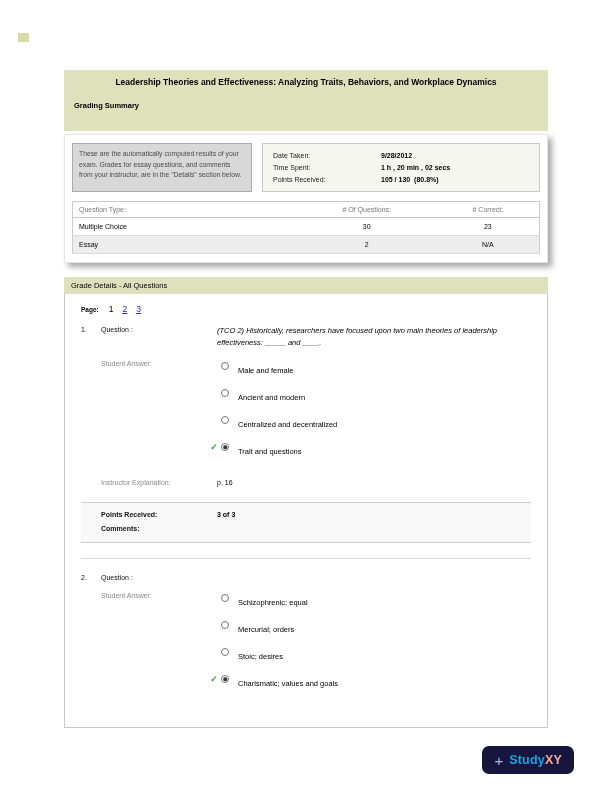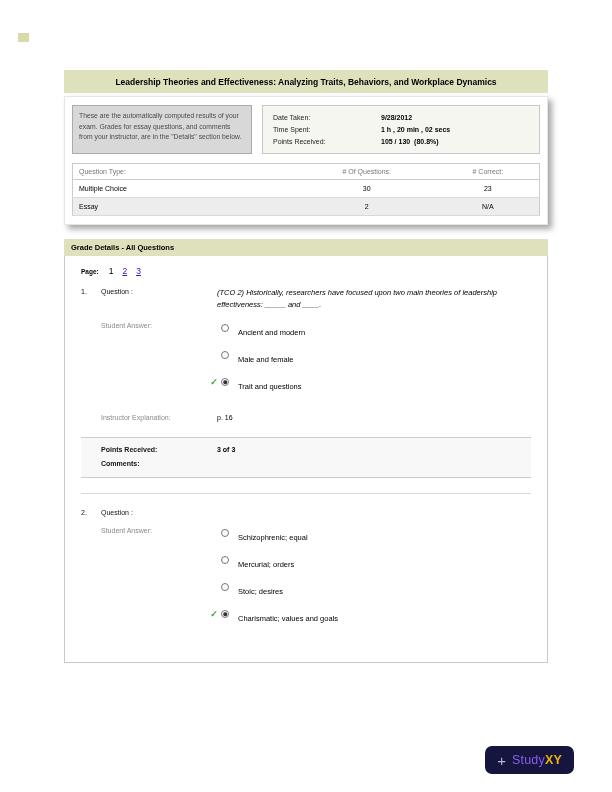--- a/index.html
+++ b/index.html
@@ -3,42 +3,42 @@
 <meta charset="utf-8">
 <style>
   *{box-sizing:border-box;margin:0;padding:0;}
   html,body{width:612px;height:792px;}
   body{background:#ffffff;font-family:"Liberation Sans",sans-serif;position:relative;overflow:hidden;color:#000;}
 
   .corner-mark{position:absolute;left:18px;top:33px;width:11px;height:9px;background:#d9daa9;}
 
   .doc{position:absolute;left:64px;top:70px;width:484px;}
 
-  .banner{background:#dfe0bc;padding:6px 10px 5px;}
+  .banner{background:#dfe0bc;padding:6px 10px 21px;}
   .banner-title{font-size:8.5px;font-weight:bold;text-align:center;line-height:1.45;}
   .banner-heading{font-size:7.5px;font-weight:bold;margin-top:13px;}
 
   .summary-card{background:#fff;box-shadow:4px 4px 6px rgba(0,0,0,0.35);border:1px solid #e6e6e6;padding:8px 7px;margin-top:3px;}
   .summary-top{display:flex;}
   .instructions{width:180px;background:#d8d8d8;border:1px solid #ababab;color:#4a4a4a;font-size:6.8px;line-height:1.5;padding:5px 6px;}
   .info-panel{flex:1;margin-left:10px;border:1px solid #c9c9c9;background:#f6f6f0;padding:8px 10px;align-self:flex-start;}
   .info-row{display:flex;margin-bottom:5px;font-size:7px;}
   .info-row:last-child{margin-bottom:0;}
   .info-label{width:108px;color:#222;}
   .info-value{font-weight:bold;white-space:pre-wrap;}
 
   .qtable{width:100%;border-collapse:collapse;margin-top:9px;font-size:7px;border:1px solid #ccc;}
   .qtable th{color:#777;font-weight:normal;padding:4px 6px;border-bottom:1px solid #ccc;}
   .qtable td{padding:5px 6px;border-bottom:1px solid #d9d9d9;}
   .qtable th:first-child,.qtable td:first-child{text-align:left;width:48%;}
   .qtable th:nth-child(2),.qtable td:nth-child(2){text-align:center;width:30%;}
   .qtable th:nth-child(3),.qtable td:nth-child(3){text-align:center;width:22%;}
   .row-alt td{background:#ededed;}
 
-  .details-bar{margin-top:14px;background:#dfe0bc;font-size:7.5px;font-weight:bold;padding:4px 7px;}
+  .details-bar{margin-top:14px;background:#dfe0bc;font-size:7.5px;font-weight:normal;padding:4px 7px;}
   .details-panel{border:1px solid #c9c9c9;border-top:none;background:#fff;padding:10px 8px 16px 16px;}
 
   .page-nav{display:flex;align-items:baseline;margin-bottom:12px;}
   .pg-label{font-size:6.5px;font-weight:bold;margin-right:10px;}
   .page-current{font-size:8.5px;margin-right:9px;}
   .page-link{font-size:8.5px;color:#2323cc;text-decoration:underline;margin-right:9px;cursor:pointer;}
 
   .qrow{display:grid;grid-template-columns:20px 116px 1fr;margin-bottom:11px;font-size:7px;}
   .qnum{color:#111;}
   .qlabel{color:#111;}
@@ -56,32 +56,33 @@
   .points-box{margin:16px 8px 0 0;background:#f8f8f8;border-top:1px solid #ccc;border-bottom:1px solid #ccc;padding:8px 0 10px 4px;}
   .points-row{display:grid;grid-template-columns:16px 116px 1fr;font-size:7px;}
   .points-row .plabel{font-weight:bold;color:#111;}
   .points-row .pvalue{font-weight:bold;}
   .points-row.comments{margin-top:7px;}
 
   .q-divider{border-top:1px solid #d8d8d8;margin:15px 8px 15px 0;}
 
   .brand{position:absolute;right:38px;bottom:18px;height:28px;background:#15153d;border-radius:7px;display:flex;align-items:center;padding:0 12px;}
   .brand-plus{color:#b9b4e6;font-size:15px;font-weight:400;margin-right:6px;line-height:1;}
-  .brand-study{color:#8b5cf6;font-size:12.5px;font-weight:normal;letter-spacing:0.2px;}
-  .brand-xy{color:#eab308;font-size:12.5px;font-weight:bold;letter-spacing:0.2px;}
+  .brand-study{color:#0ea5e9;font-size:12.5px;font-weight:bold;letter-spacing:0.2px;}
+  .brand-xy{color:#fca5a5;font-size:12.5px;font-weight:bold;letter-spacing:0.2px;}
 </style>
 </head>
 <body>
 
 <div class="corner-mark"></div>
 
 <div class="doc">
 
   <div class="banner">
     <div class="banner-title">Leadership Theories and Effectiveness: Analyzing Traits, Behaviors, and Workplace Dynamics</div>
+    <div class="banner-heading">Grading Summary</div>
   </div>
 
   <div class="summary-card">
     <div class="summary-top">
       <div class="instructions">These are the automatically computed results of your exam. Grades for essay questions, and comments from your instructor, are in the "Details" section below.</div>
       <div class="info-panel">
         <div class="info-row">
           <span class="info-label">Date Taken:</span>
           <span class="info-value">9/28/2012</span>
         </div>
@@ -136,26 +137,31 @@
         <span class="qlabel">Question :</span>
         <div class="qtext">(TCO 2) Historically, researchers have focused upon two main theories of leadership effectiveness: _____ and ____.</div>
       </div>
       <div class="qrow">
         <span></span>
         <span class="qlabel gray">Student Answer:</span>
         <div class="options">
           <div class="opt">
             <span class="check">✓</span>
             <span class="radio"></span>
+            <span class="opt-label">Male and female</span>
+          </div>
+          <div class="opt">
+            <span class="check">✓</span>
+            <span class="radio"></span>
             <span class="opt-label">Ancient and modern</span>
           </div>
           <div class="opt">
             <span class="check">✓</span>
             <span class="radio"></span>
-            <span class="opt-label">Male and female</span>
+            <span class="opt-label">Centralized and decentralized</span>
           </div>
           <div class="opt">
             <span class="check on">✓</span>
             <span class="radio on"></span>
             <span class="opt-label">Trait and questions</span>
           </div>
         </div>
       </div>
       <div class="qrow">
         <span></span>

